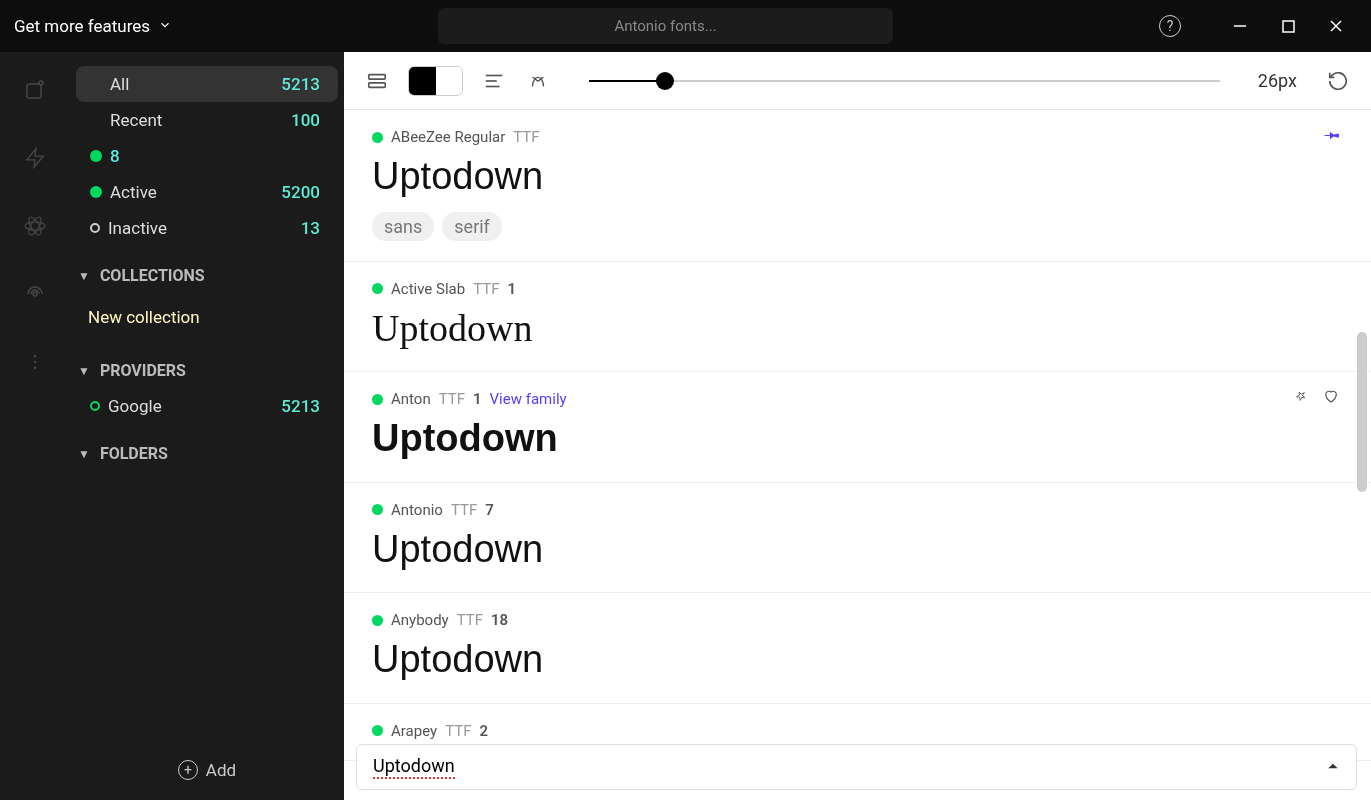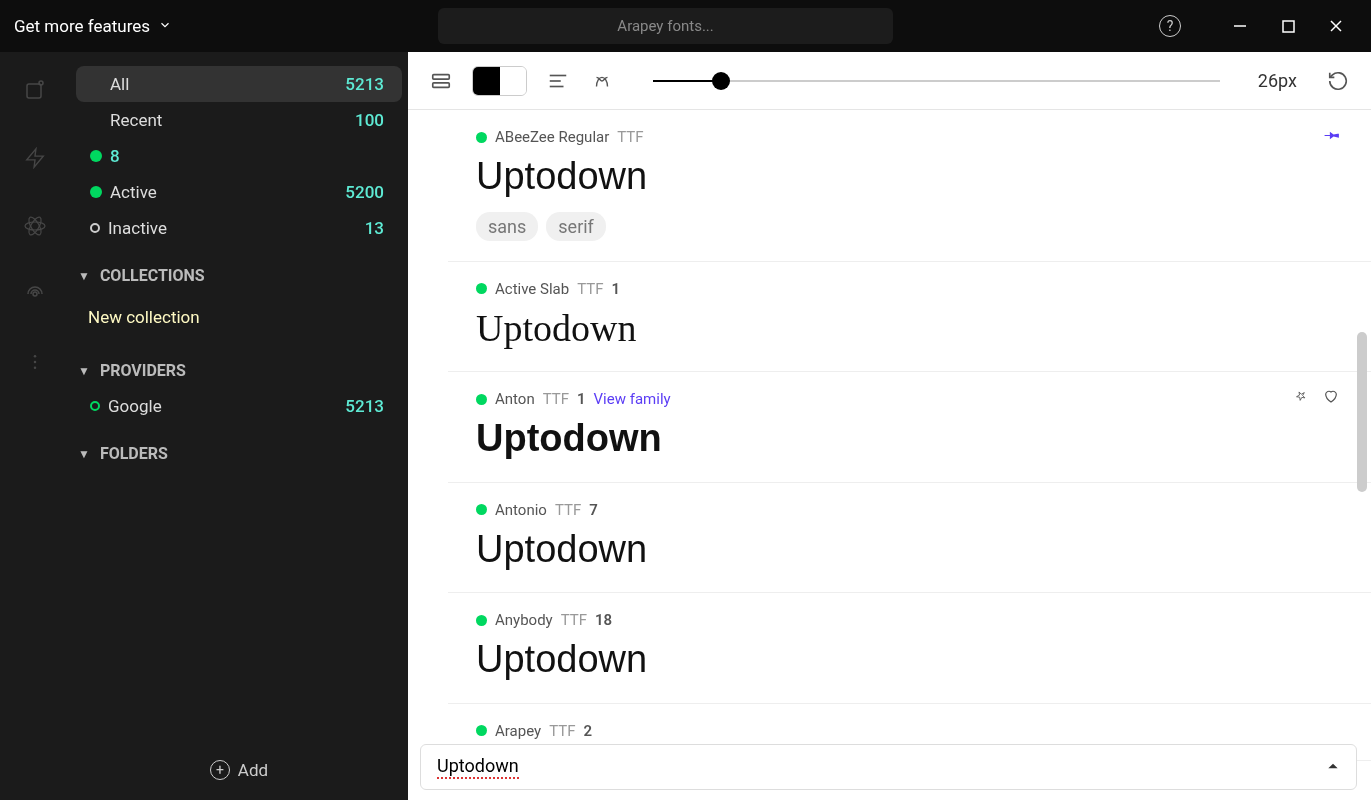--- a/index.html
+++ b/index.html
@@ -12,21 +12,21 @@
 .search-wrap { flex: 1; display: flex; justify-content: center; }
 .search-box { width: 455px; height: 36px; background: #1c1c1c; border-radius: 6px; display: flex; align-items: center; justify-content: center; color: #888; font-size: 15px; }
 .titlebar-right { display: flex; align-items: center; gap: 30px; padding-right: 26px; }
 .titlebar-right .win-btn { width: 18px; height: 18px; display: flex; align-items: center; justify-content: center; cursor: pointer; }
 .help-icon { width: 22px; height: 22px; border: 1.5px solid #ccc; border-radius: 50%; display: flex; align-items: center; justify-content: center; font-size: 14px; color: #ccc; margin-right: 20px; }
 
 
 .main { flex: 1; display: flex; overflow: hidden; }
 
 
-.sidebar { width: 408px; background: #1b1b1b; display: flex; color: #fff; overflow: hidden; }
+.sidebar { width: 344px; background: #1b1b1b; display: flex; color: #fff; overflow: hidden; }
 .rail { width: 70px; background: #1b1b1b; display: flex; flex-direction: column; align-items: center; padding-top: 24px; gap: 40px; }
 .rail-icon { width: 28px; height: 28px; opacity: 0.4; cursor: pointer; display: flex; align-items: center; justify-content: center; }
 
 .nav { flex: 1; display: flex; flex-direction: column; padding-top: 14px; }
 .nav-item { height: 36px; display: flex; align-items: center; padding: 0 18px 0 14px; font-size: 17px; color: #ddd; cursor: pointer; border-radius: 8px; margin: 0 6px; }
 .nav-item.active { background: #333; }
 .nav-item .dot { width: 12px; height: 12px; border-radius: 50%; margin-right: 8px; }
 .dot.green { background: #00d860; }
 .dot.hollow { border: 2px solid #ccc; width: 10px; height: 10px; }
 .nav-item .label { flex: 1; }
@@ -52,21 +52,21 @@
 .color-toggle .white { background: #fff; }
 .slider-wrap { flex: 1; display: flex; align-items: center; padding: 0 20px; }
 .slider { position: relative; height: 2px; background: #ccc; flex: 1; }
 .slider-fill { position: absolute; height: 2px; background: #000; left: 0; width: 12%; }
 .slider-thumb { position: absolute; width: 18px; height: 18px; background: #000; border-radius: 50%; top: -8px; left: 12%; transform: translateX(-50%); }
 .size-label { font-size: 18px; color: #333; margin-right: 10px; }
 .reset-icon { cursor: pointer; color: #555; }
 
 
 .font-list { flex: 1; overflow-y: auto; padding-bottom: 60px; }
-.font-card { padding: 18px 28px 20px; border-bottom: 1px solid #eee; position: relative; margin-left: 40px; }
+.font-card { padding: 18px 28px 20px; border-bottom: 1px solid #eee; position: relative; }
 .font-header { display: flex; align-items: center; gap: 8px; font-size: 15px; }
 .font-header .fdot { width: 11px; height: 11px; border-radius: 50%; background: #00d860; }
 .font-header .fname { color: #555; }
 .font-header .ftype { color: #999; }
 .font-header .fcount { color: #555; font-weight: 600; }
 .font-header .flink { color: #5b3df5; cursor: pointer; }
 .font-preview { font-size: 38px; color: #111; margin-top: 8px; line-height: 1.2; }
 .font-tags { display: flex; gap: 8px; margin-top: 12px; }
 .tag { padding: 4px 12px; background: #f0f0f0; border-radius: 14px; font-size: 18px; color: #777; }
 .card-actions { position: absolute; right: 30px; top: 16px; display: flex; gap: 12px; }
@@ -95,21 +95,21 @@
   <div class="titlebar-left">
     <span>Get more features</span>
     <span class="chev">
       <svg width="14" height="14" viewBox="0 0 24 24" fill="none" stroke="currentColor" stroke-width="2">
           <polyline points="6 9 12 15 18 9"></polyline>
         </svg>
     </span>
   </div>
   <div class="search-wrap">
     <div class="search-box">
-      <span>Arapey fonts...</span>
+      <span>Antonio fonts...</span>
     </div>
   </div>
   <div class="titlebar-right">
     <div class="help-icon">?</div>
     <div class="win-btn">
       <svg width="14" height="14" viewBox="0 0 14 14">
           <line x1="1" y1="7" x2="13" y2="7" stroke="#fff" stroke-width="1.5"></line>
         </svg>
     </div>
     <div class="win-btn">

